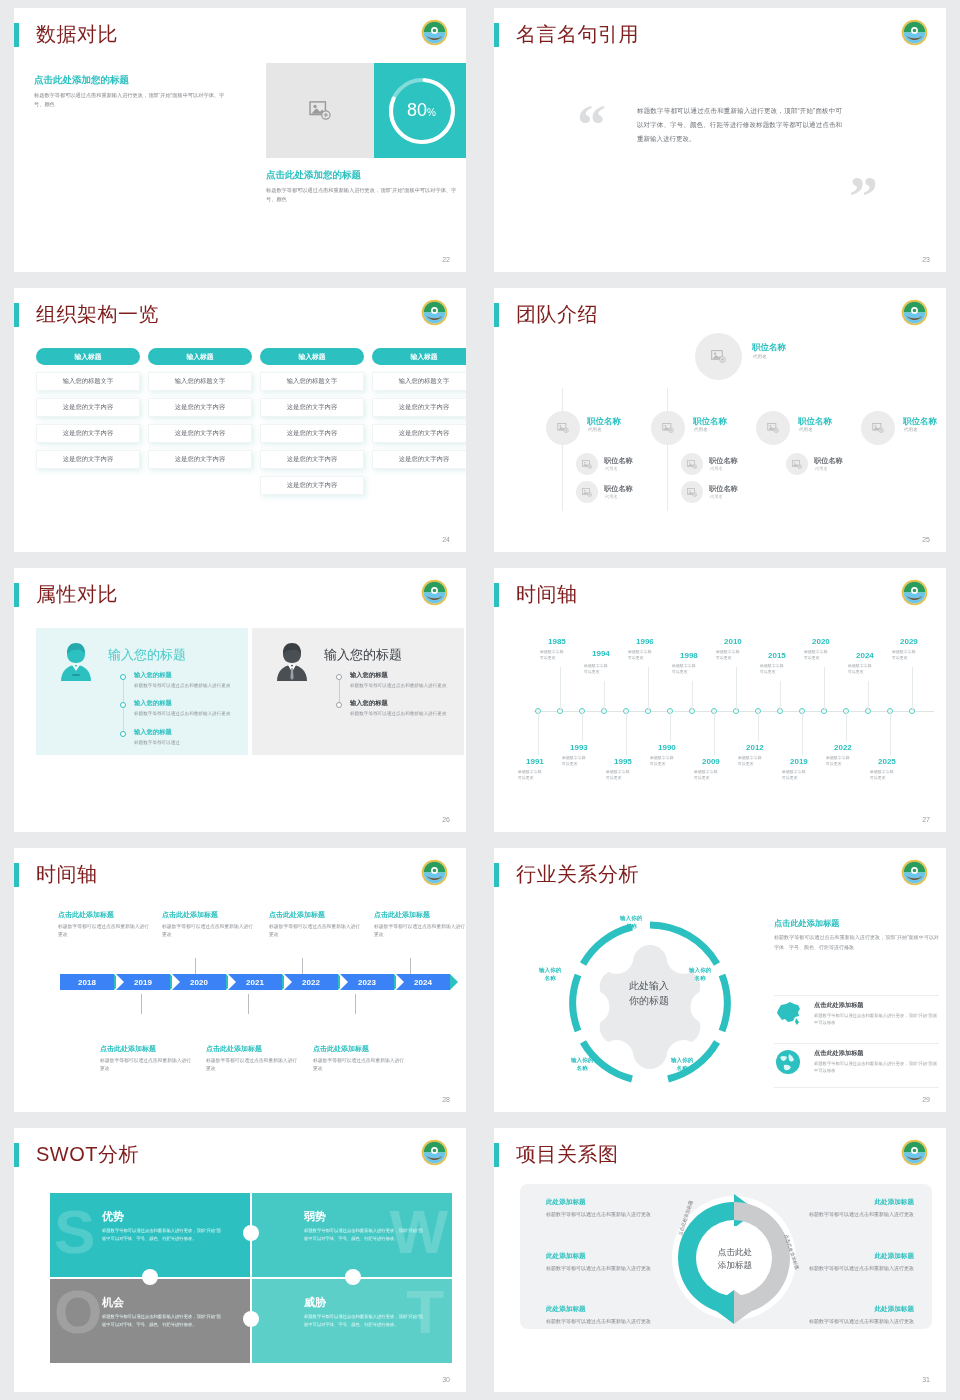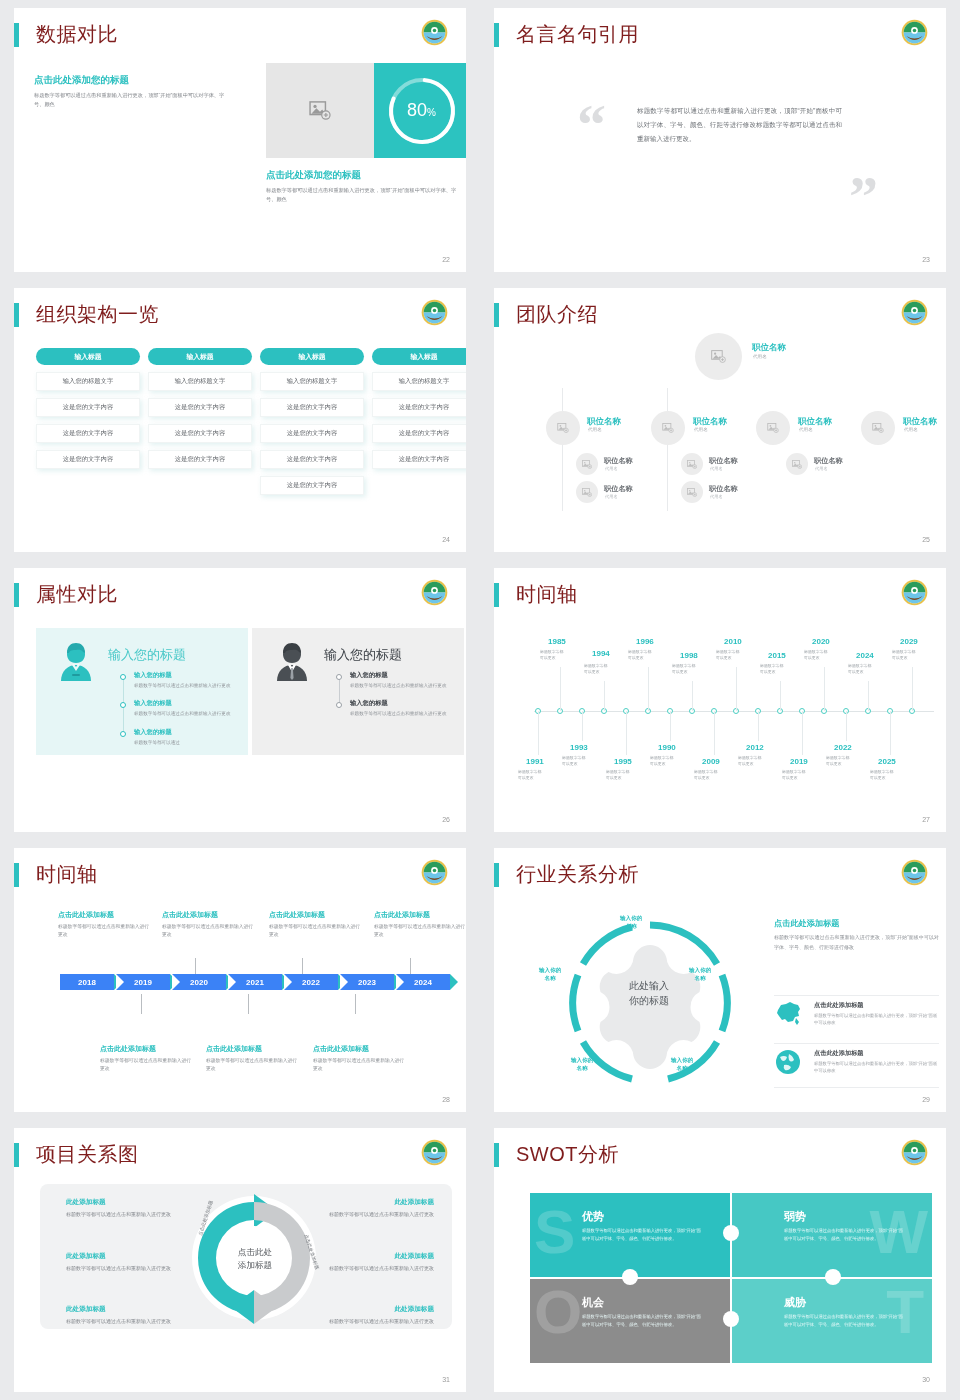--- a/index.html
+++ b/index.html
@@ -748,20 +748,73 @@
     </div>
     <div class="ir-div" style="left:280px;top:239px;width:165px;"></div>
     <div class="pgnum">29</div>
   </div>
   </div>
 
   <div class="slide-cell">
   <div class="slide">
     <div class="s-head">
       <div class="s-bar"></div>
+      <div class="s-title">SWOT分析</div>
+    </div>
+    <svg class="logo" viewBox="0 0 40 40">
+      <circle cx="20" cy="20" r="19" fill="#e8c14a"></circle>
+          <circle cx="20" cy="20" r="16" fill="#fdfbf2"></circle>
+      <path d="M4 20 A16 16 0 0 1 36 20 Z" fill="#2a9c5c"></path>
+      <path d="M4 20 A16 16 0 0 0 36 20 Z" fill="#6ec5e8"></path>
+      <path d="M8 25 Q20 33 32 25 Q26 31 20 31 Q14 31 8 25 Z" fill="#7a4a22"></path>
+      <circle cx="20" cy="17" r="5" fill="#fff"></circle>
+          <circle cx="20" cy="17" r="2.6" fill="#2a9c5c"></circle>
+    </svg>
+
+    <div class="sw-grid">
+
+      <div class="sw-q" style="left:0;top:0;background:#2cc0c0;">
+        <div class="ghost" style="left:4px;top:8px;">S</div>
+        <div class="sw-t">优势</div>
+        <div class="sw-p">标题数字等都可以通过点击和重新输入进行更改，顶部“开始”面板中可以对字体、字号、颜色、行距等进行修改。</div>
+      </div>
+
+      <div class="sw-q" style="left:202px;top:0;background:#46c8c4;">
+        <div class="ghost" style="right:4px;top:8px;">W</div>
+        <div class="sw-t">弱势</div>
+        <div class="sw-p">标题数字等都可以通过点击和重新输入进行更改，顶部“开始”面板中可以对字体、字号、颜色、行距等进行修改。</div>
+      </div>
+
+      <div class="sw-q" style="left:0;top:86px;background:#8c8c8c;">
+        <div class="ghost" style="left:4px;top:2px;">O</div>
+        <div class="sw-t">机会</div>
+        <div class="sw-p">标题数字等都可以通过点击和重新输入进行更改，顶部“开始”面板中可以对字体、字号、颜色、行距等进行修改。</div>
+      </div>
+
+      <div class="sw-q" style="left:202px;top:86px;background:#5ccfc9;">
+        <div class="ghost" style="right:8px;top:2px;">T</div>
+        <div class="sw-t">威胁</div>
+        <div class="sw-p">标题数字等都可以通过点击和重新输入进行更改，顶部“开始”面板中可以对字体、字号、颜色、行距等进行修改。</div>
+      </div>
+
+      <div style="position:absolute;left:200px;top:0;width:2px;height:170px;background:#fff;"></div>
+      <div style="position:absolute;left:0;top:84px;width:402px;height:2px;background:#fff;"></div>
+      <div class="sw-knob" style="left:193px;top:32px;width:16px;height:16px;"></div>
+      <div class="sw-knob" style="left:193px;top:118px;width:16px;height:16px;"></div>
+      <div class="sw-knob" style="left:92px;top:76px;width:16px;height:16px;"></div>
+      <div class="sw-knob" style="left:295px;top:76px;width:16px;height:16px;"></div>
+    </div>
+    <div class="pgnum">30</div>
+  </div>
+  </div>
+
+  <div class="slide-cell">
+  <div class="slide">
+    <div class="s-head">
+      <div class="s-bar"></div>
       <div class="s-title">项目关系图</div>
     </div>
     <svg class="logo" viewBox="0 0 40 40">
       <circle cx="20" cy="20" r="19" fill="#e8c14a"></circle>
           <circle cx="20" cy="20" r="16" fill="#fdfbf2"></circle>
       <path d="M4 20 A16 16 0 0 1 36 20 Z" fill="#2a9c5c"></path>
       <path d="M4 20 A16 16 0 0 0 36 20 Z" fill="#6ec5e8"></path>
       <path d="M8 25 Q20 33 32 25 Q26 31 20 31 Q14 31 8 25 Z" fill="#7a4a22"></path>
       <circle cx="20" cy="17" r="5" fill="#fff"></circle>
           <circle cx="20" cy="17" r="2.6" fill="#2a9c5c"></circle>
@@ -808,66 +861,13 @@
       <span>点击此处</span><br>
       <span>添加标题</span>
     </div>
     <div class="pr-arc-lab" style="left:186px;top:105px;transform:rotate(-72deg);transform-origin:left center;">点击此处添加标题</div>
     <div class="pr-arc-lab" style="left:292px;top:104px;transform:rotate(72deg);transform-origin:left center;">点击此处添加标题</div>
 
     <div class="pgnum">31</div>
   </div>
   </div>
 
-  <div class="slide-cell">
-  <div class="slide">
-    <div class="s-head">
-      <div class="s-bar"></div>
-      <div class="s-title">SWOT分析</div>
-    </div>
-    <svg class="logo" viewBox="0 0 40 40">
-      <circle cx="20" cy="20" r="19" fill="#e8c14a"></circle>
-          <circle cx="20" cy="20" r="16" fill="#fdfbf2"></circle>
-      <path d="M4 20 A16 16 0 0 1 36 20 Z" fill="#2a9c5c"></path>
-      <path d="M4 20 A16 16 0 0 0 36 20 Z" fill="#6ec5e8"></path>
-      <path d="M8 25 Q20 33 32 25 Q26 31 20 31 Q14 31 8 25 Z" fill="#7a4a22"></path>
-      <circle cx="20" cy="17" r="5" fill="#fff"></circle>
-          <circle cx="20" cy="17" r="2.6" fill="#2a9c5c"></circle>
-    </svg>
-
-    <div class="sw-grid">
-
-      <div class="sw-q" style="left:0;top:0;background:#2cc0c0;">
-        <div class="ghost" style="left:4px;top:8px;">S</div>
-        <div class="sw-t">优势</div>
-        <div class="sw-p">标题数字等都可以通过点击和重新输入进行更改，顶部“开始”面板中可以对字体、字号、颜色、行距等进行修改。</div>
-      </div>
-
-      <div class="sw-q" style="left:202px;top:0;background:#46c8c4;">
-        <div class="ghost" style="right:4px;top:8px;">W</div>
-        <div class="sw-t">弱势</div>
-        <div class="sw-p">标题数字等都可以通过点击和重新输入进行更改，顶部“开始”面板中可以对字体、字号、颜色、行距等进行修改。</div>
-      </div>
-
-      <div class="sw-q" style="left:0;top:86px;background:#8c8c8c;">
-        <div class="ghost" style="left:4px;top:2px;">O</div>
-        <div class="sw-t">机会</div>
-        <div class="sw-p">标题数字等都可以通过点击和重新输入进行更改，顶部“开始”面板中可以对字体、字号、颜色、行距等进行修改。</div>
-      </div>
-
-      <div class="sw-q" style="left:202px;top:86px;background:#5ccfc9;">
-        <div class="ghost" style="right:8px;top:2px;">T</div>
-        <div class="sw-t">威胁</div>
-        <div class="sw-p">标题数字等都可以通过点击和重新输入进行更改，顶部“开始”面板中可以对字体、字号、颜色、行距等进行修改。</div>
-      </div>
-
-      <div style="position:absolute;left:200px;top:0;width:2px;height:170px;background:#fff;"></div>
-      <div style="position:absolute;left:0;top:84px;width:402px;height:2px;background:#fff;"></div>
-      <div class="sw-knob" style="left:193px;top:32px;width:16px;height:16px;"></div>
-      <div class="sw-knob" style="left:193px;top:118px;width:16px;height:16px;"></div>
-      <div class="sw-knob" style="left:92px;top:76px;width:16px;height:16px;"></div>
-      <div class="sw-knob" style="left:295px;top:76px;width:16px;height:16px;"></div>
-    </div>
-    <div class="pgnum">30</div>
-  </div>
-  </div>
-
 </div>
 
 </body></html>

